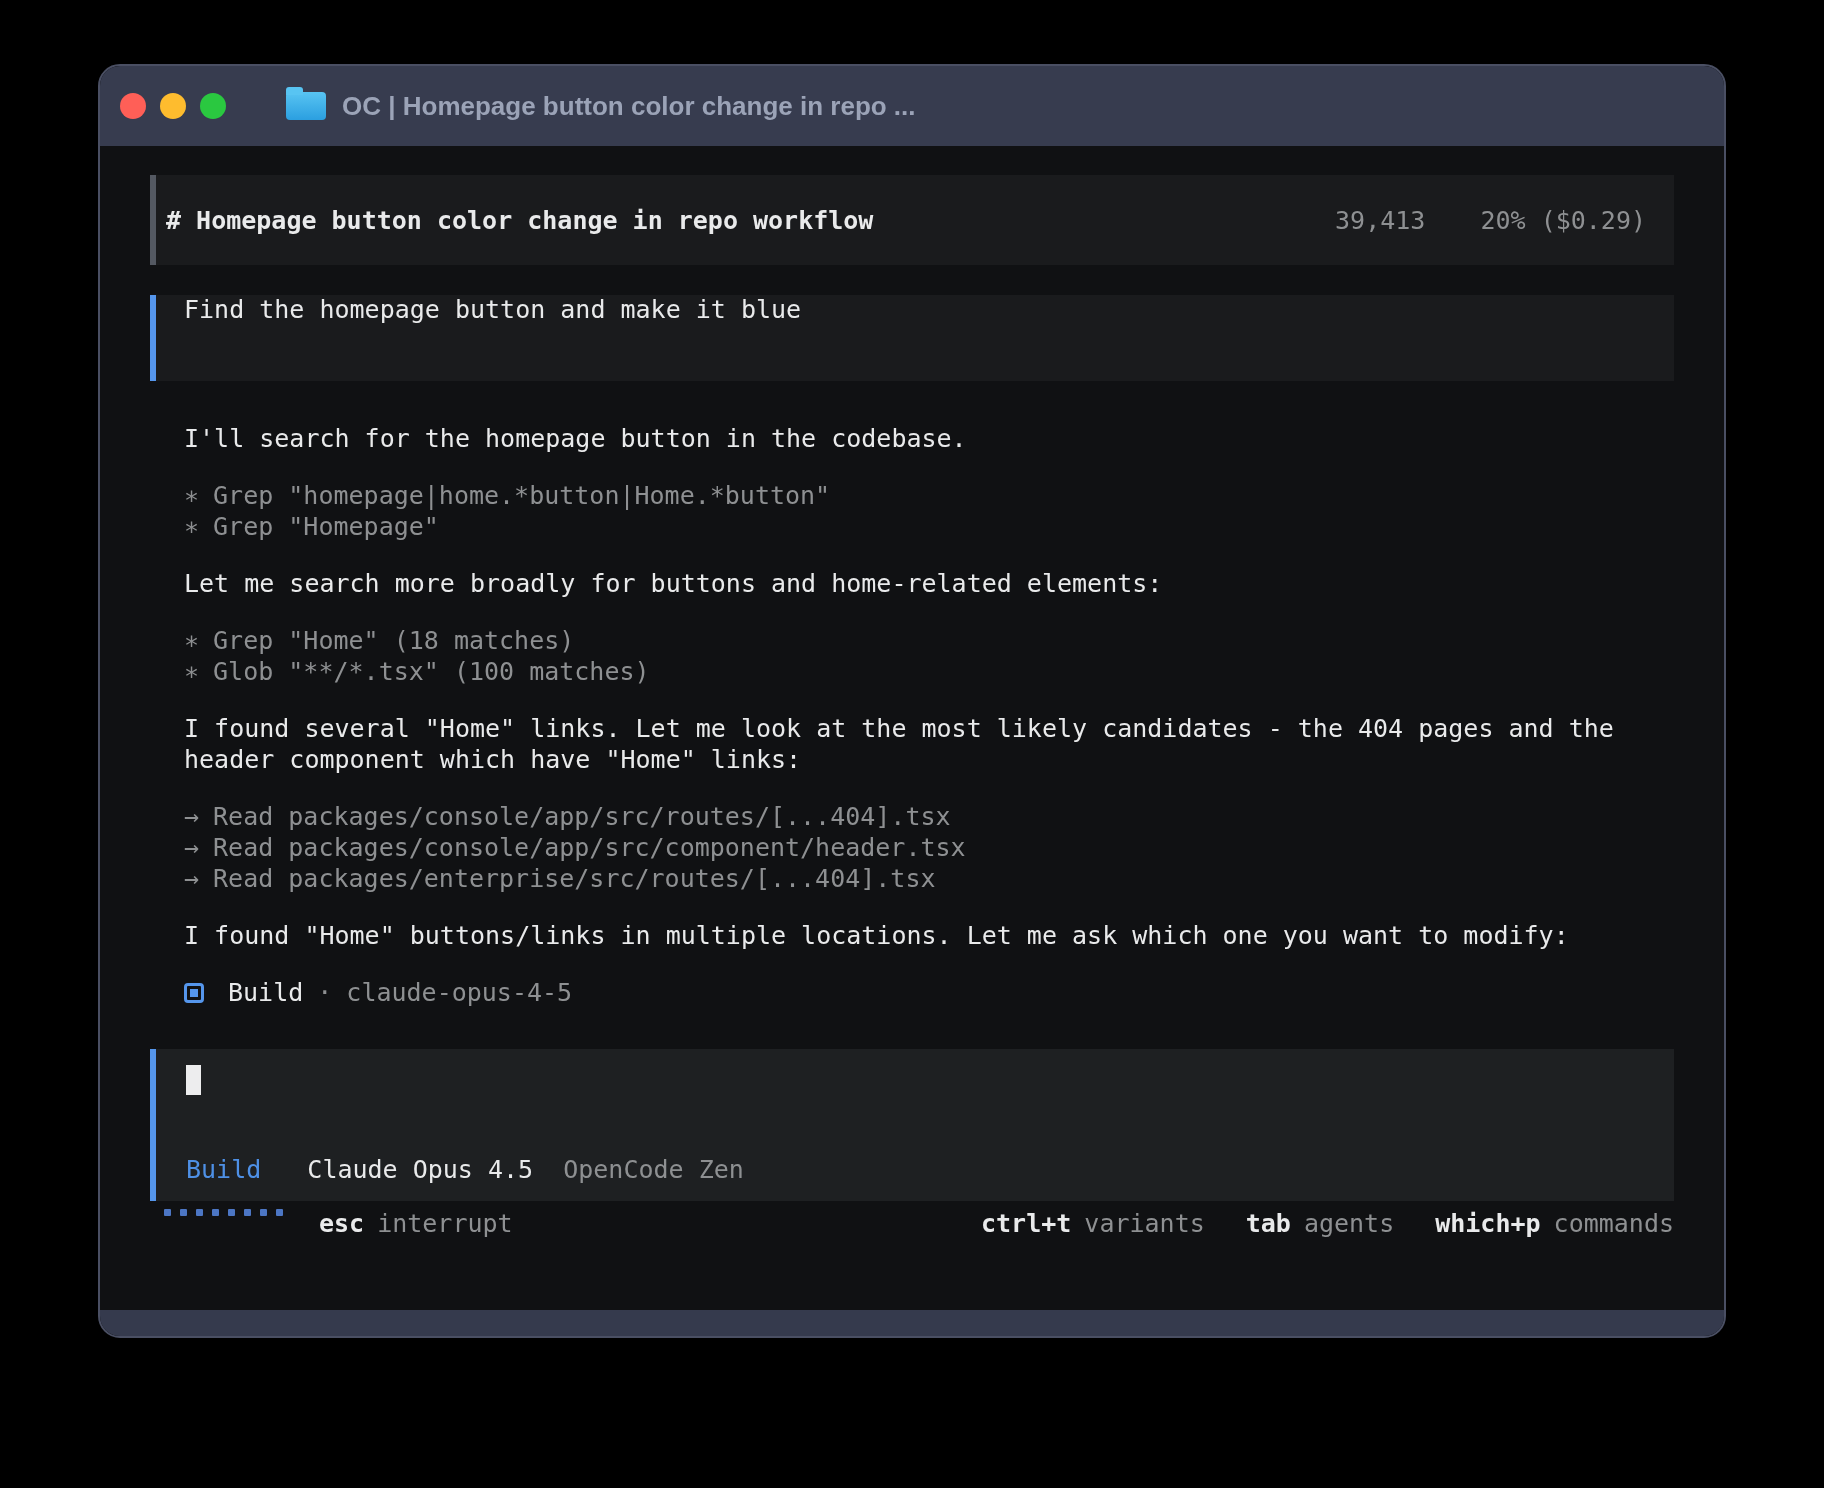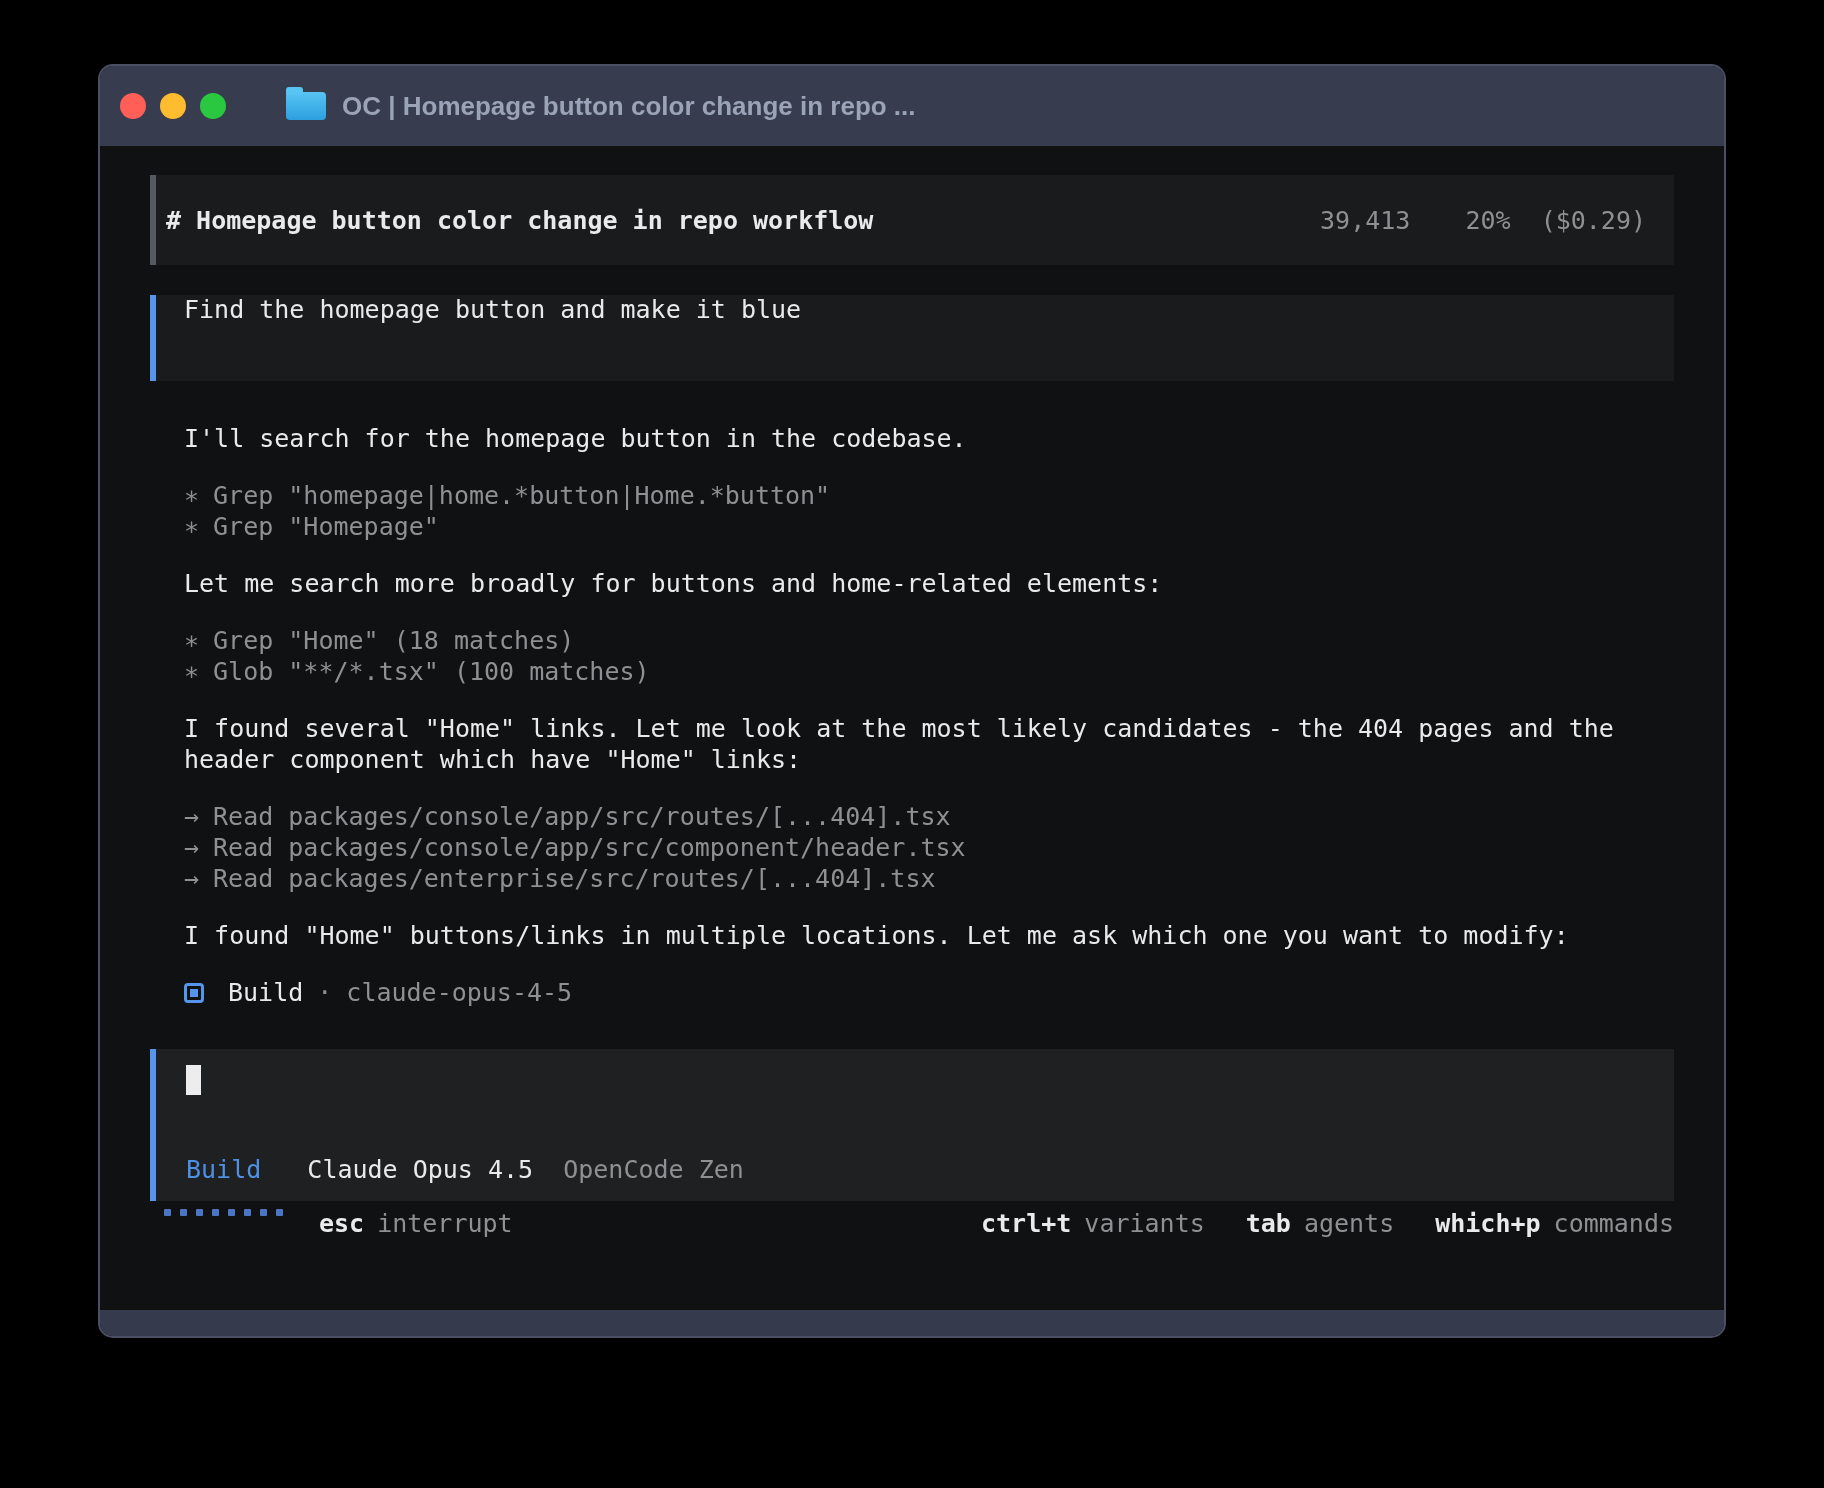--- a/index.html
+++ b/index.html
@@ -7,21 +7,21 @@
     --content_bg:#101113; --block_bg:#1a1b1d; --input_bg:#1e2022;
     --accent_blue:#5596ec; --link_blue:#4e90e6; --text_white:#e9eaeb; --text_gray:#8e9092;
     --title_text:#9ba3b7; --header_border:#545962; --dot_blue:#4c76c4; --cursor:#ededee;
     --light_red:#ff5f57; --light_yellow:#febc2e; --light_green:#2ac840;
   }
   *{box-sizing:border-box;margin:0;padding:0}
   html,body{width:1824px;height:1488px;overflow:hidden}
   body{background:var(--page_bg);font-family:"DejaVu Sans Mono",monospace;font-size:25px;color:var(--text_white)}
 
   .window{position:absolute;left:98px;top:64px;width:1628px;height:1274px;
-    background:var(--content_bg);border:2px solid var(--window_border);border-radius:15px;
+    background:var(--content_bg);border:2px solid var(--window_border);border-radius:22px;
     overflow:hidden;display:flex;flex-direction:column}
 
   
   .titlebar{height:80px;flex:0 0 80px;background:var(--titlebar_bg);display:flex;align-items:center;padding:0 20px}
   .tl{width:26px;height:26px;border-radius:50%;margin-right:14px}
   .tl.red{background:var(--light_red)} .tl.yellow{background:var(--light_yellow)} .tl.green{background:var(--light_green)}
   .proxy-folder{position:relative;width:40px;height:28px;margin-left:46px;margin-right:16px;
     background:linear-gradient(#58c4f2,#2b9fe0);border-radius:4px}
   .proxy-folder::before{content:"";position:absolute;top:-5px;left:0;width:17px;height:8px;
     background:#58c4f2;border-radius:3px 3px 0 0}
@@ -30,21 +30,21 @@
 
   
   .content{flex:1 1 auto;padding:29px 50px 0 50px;overflow:hidden}
 
   .block{border-left:6px solid var(--accent_blue);background:var(--block_bg)}
 
   .session-header{height:90px;border-left-color:var(--header_border);display:flex;align-items:center;
     justify-content:space-between;padding:0 28px 0 10px;margin-bottom:30px}
   .session-title{font-weight:700;color:var(--text_white);white-space:nowrap}
   .session-stats{color:var(--text_gray);white-space:nowrap}
-  .session-stats .pct{margin-left:40px} .session-stats .cost{margin-left:15px}
+  .session-stats .pct{margin-left:40px} .session-stats .cost{}
 
   .user-quote{height:86px;display:flex;align-items:flex-start;padding:0 28px;margin-bottom:42px}
   .user-quote span{color:var(--text_white)}
 
   .body-col{padding-left:34px}
   .para{line-height:31px;margin-bottom:26px;color:var(--text_white);max-width:1460px}
   .tool-group{margin-bottom:26px}
   .tool-line{line-height:31px;color:var(--text_gray);white-space:nowrap}
   .tool-marker{display:inline-block;margin-right:14px}
   .activity{line-height:31px;margin-bottom:26px;color:var(--text_white)}

